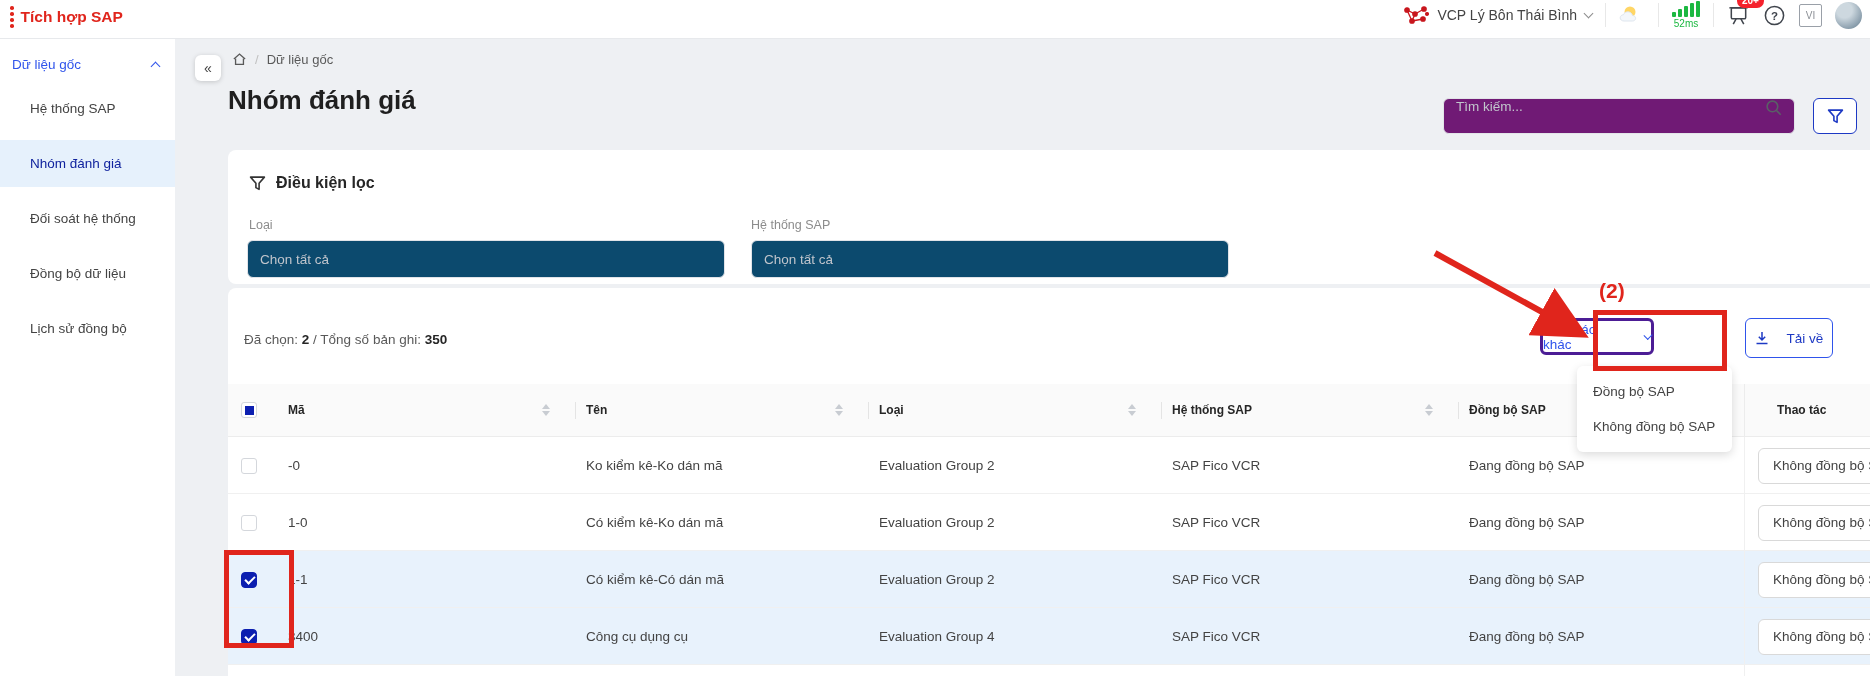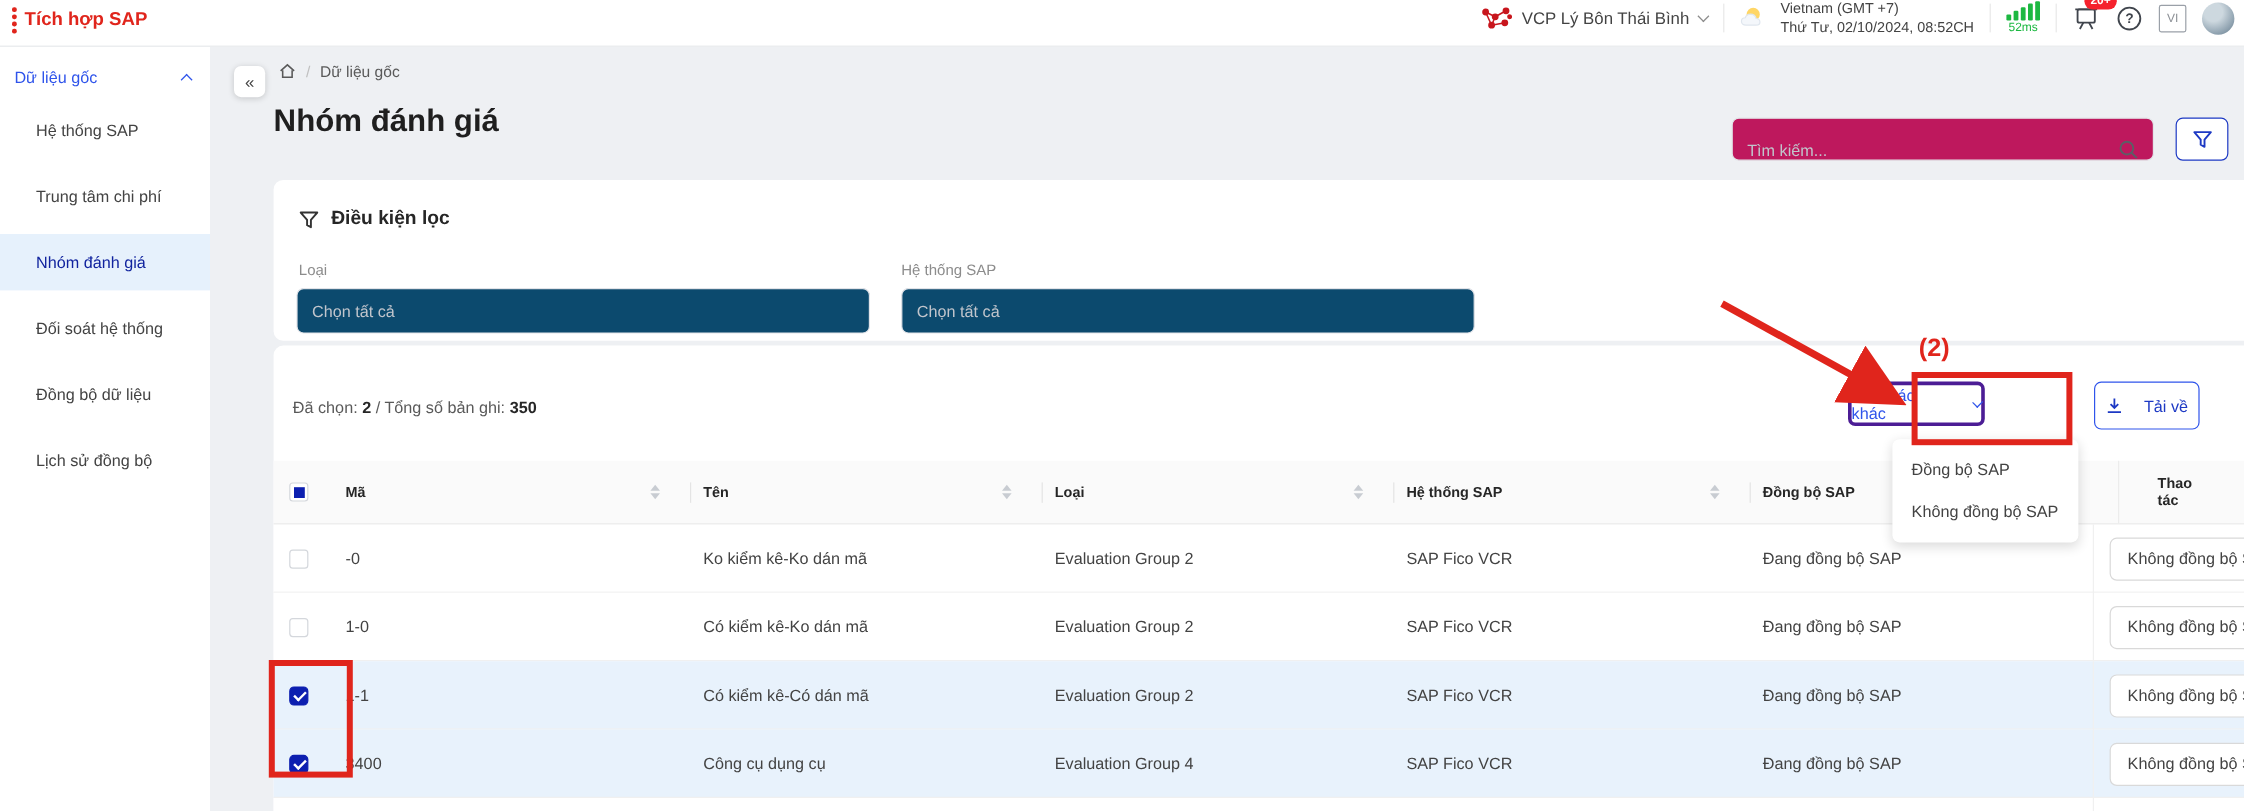--- a/index.html
+++ b/index.html
@@ -43,22 +43,22 @@
 
   
   .main { position:absolute; left:175px; top:39px; right:0; bottom:0; }
   .collapse-btn { position:absolute; left:20px; top:16px; width:26px; height:26px; background:#fff;
                   border-radius:6px; box-shadow:0 1px 5px rgba(0,0,0,.18); display:flex; align-items:center;
                   justify-content:center; font-size:14px; color:#434343; cursor:pointer; z-index:5; }
   .breadcrumb { position:absolute; left:57px; top:13px; display:flex; align-items:center; gap:8px;
                 font-size:13px; color:#595959; }
   .page-title { position:absolute; left:53px; top:46px; font-size:26px; font-weight:bold; color:#1f1f1f; }
 
-  .search-box { position:absolute; left:1268px; top:59px; width:352px; height:36px; background:#be185d;
-                border:1px solid #e2e4e8; border-radius:6px; display:flex; align-items:flex-end;
+  .search-box { position:absolute; left:1268px; top:59px; width:352px; height:36px; background:#701a75;
+                border:1px solid #e2e4e8; border-radius:6px; display:flex; align-items:flex-start;
                 justify-content:space-between; padding:0 12px; cursor:text; }
   .search-ph { color:#c1c5cc; font-size:13.5px; }
   .filter-btn { position:absolute; left:1638px; top:59px; width:44px; height:36px; background:#fff;
                 border:1.5px solid #1d39c4; border-radius:6px; display:flex; align-items:center;
                 justify-content:center; color:#1d39c4; cursor:pointer; }
 
   
   .filter-card { position:absolute; left:53px; top:111px; width:1792px; height:134px; background:#fff; border-radius:8px; }
   .filter-head { position:absolute; left:21px; top:24px; display:flex; align-items:center; gap:10px;
                  font-size:16px; font-weight:bold; color:#262626; }
@@ -89,21 +89,21 @@
   .dd-item { height:35px; display:flex; align-items:center; padding-left:16px; font-size:13.5px;
              color:#434343; cursor:pointer; }
 
   .grid { display:grid; grid-template-columns:60px 298px 293px 293px 297px 275px 1fr; align-items:center; }
   .thead { position:absolute; left:0; right:0; top:96px; height:53px; background:#fafafa;
            border-bottom:1px solid #ececec; z-index:3; }
   .th { display:flex; align-items:center; justify-content:space-between; padding-right:36px; height:100%;
         font-size:12px; font-weight:bold; color:#262626; position:relative;gap:32px; }
   .th .sep { position:absolute; right:10px; top:18px; width:1px; height:17px; background:#e4e4e4; }
   .th-check { padding-left:13px; }
-  .th-action { border-left:1px solid #ececec; padding-left:32px; justify-content:flex-start;margin-left:21px; }
+  .th-action { border-left:1px solid #ececec; padding-left:32px; justify-content:flex-start; }
   .sort { display:flex; flex-direction:column; gap:2.5px; }
   .sort .su { width:0; height:0; border-left:4px solid transparent; border-right:4px solid transparent;
               border-bottom:5px solid #c8ccd2; }
   .sort .sd { width:0; height:0; border-left:4px solid transparent; border-right:4px solid transparent;
               border-top:5px solid #c8ccd2; }
   .tbody { position:absolute; left:0; right:0; top:149px; }
   .tr { height:57px; border-bottom:1px solid #f0f0f0; background:#fff; }
   .tr.selected { background:#e8f2fc; }
   .td { font-size:13.5px; color:#434343; white-space:nowrap; }
   .td-check { padding-left:13px; display:flex; }
@@ -159,24 +159,20 @@
       </svg>
       <span>VCP Lý Bôn Thái Bình</span>
       <span class="chev-down" style="color:#8c8c8c"></span>
     </div>
     <div class="vdiv"></div>
     <div class="clockgrp">
       <svg width="26" height="26" viewBox="0 0 26 26">
         <circle cx="11" cy="10" r="5.5" fill="#ffd666"></circle>
         <path d="M5 19c-2.5 0-3.8-1.6-3.8-3.2 0-1.7 1.4-3 3.2-3 .6-1.9 2.4-3 4.4-3 2.3 0 4.2 1.5 4.6 3.6 1.8.1 3.2 1.3 3.2 2.9 0 1.5-1.3 2.7-3.3 2.7z" fill="#f4f7fb" stroke="#dfe6ee"></path>
       </svg>
-      <div class="clock">
-        <div>Vietnam (GMT +7)</div>
-        <div>Thứ Tư, 02/10/2024, 08:52CH</div>
-      </div>
     </div>
     <div class="vdiv"></div>
     <div class="signal">
       <div class="bars">
         <i style="height:5px"></i>
           <i style="height:8px"></i>
           <i style="height:11px"></i>
           <i style="height:14px"></i>
           <i style="height:16px"></i>
       </div>
@@ -202,21 +198,20 @@
   </div>
 </header>
 
 <nav class="sidebar">
   <div class="side-head">
     <span>Dữ liệu gốc</span>
     <span class="chev-up"></span>
   </div>
   <div class="side-list">
       <div class="side-item">Hệ thống SAP</div>
-      <div class="side-item">Trung tâm chi phí</div>
       <div class="side-item active">Nhóm đánh giá</div>
       <div class="side-item">Đối soát hệ thống</div>
       <div class="side-item">Đồng bộ dữ liệu</div>
       <div class="side-item">Lịch sử đồng bộ</div>
     </div>
 </nav>
 
 <main class="main">
   <div class="collapse-btn">«</div>
 

